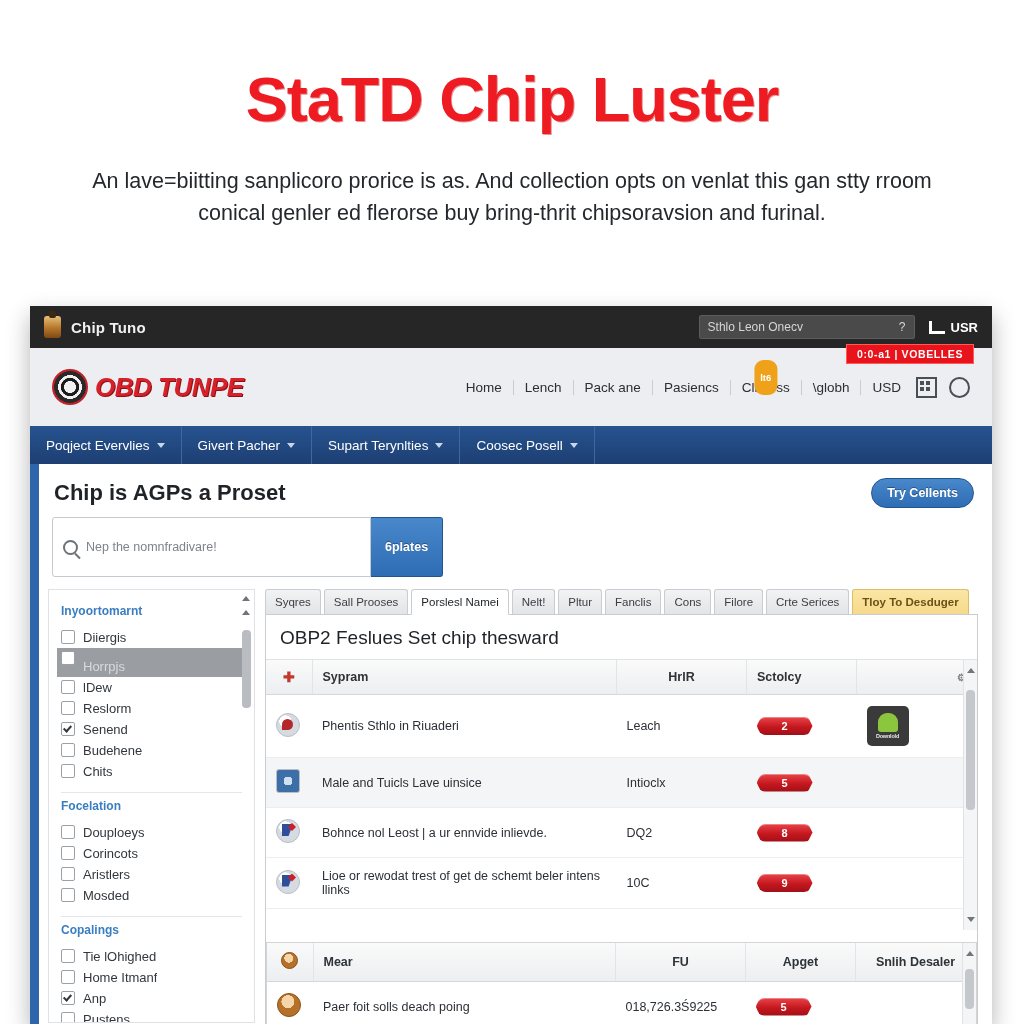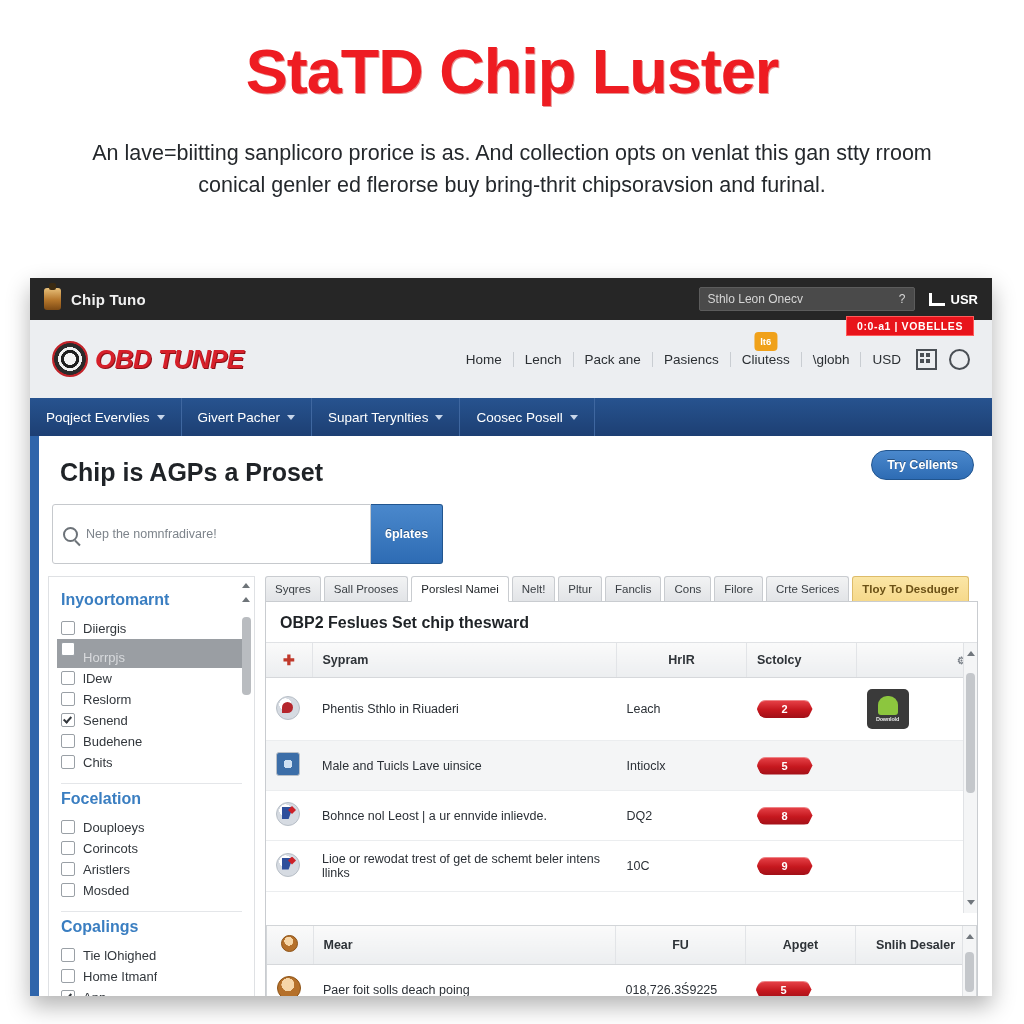--- a/index.html
+++ b/index.html
@@ -5,21 +5,21 @@
   html,body{margin:0;padding:0;}
   body{
     width:1024px;height:1024px;
     background:#ffffff;
     font-family:"Liberation Sans", sans-serif;
     overflow:hidden;
   }
   .page{position:relative;width:1024px;height:1024px;background:#fff;}
 
   
-  .article-head{padding:40px 36px 0 36px;text-align:center;}
+  .article-head{padding:40px 36px 0 36px;text-align:center;margin-top:28px;}
   .article-title{
     font-size:63px;line-height:1.0;font-weight:bold;color:#ee1c22;
     letter-spacing:-1px;margin:0 0 0 0;
     text-shadow:1px 1px 0 rgba(200,20,20,.45);
     font-family:"Liberation Sans", sans-serif;
   }
   .article-sub{
     margin:34px auto 0 auto;max-width:910px;
     font-size:21.5px;line-height:1.5;color:#24282c;font-weight:500;
   }
@@ -82,21 +82,21 @@
   }
   .topnav{margin-left:auto;display:flex;align-items:center;gap:0;}
   .topnav a{
     color:#2b2f33;font-size:13.5px;padding:0 11px;text-decoration:none;
     border-right:1px solid #c9cdd2;line-height:15px;position:relative;white-space:nowrap;
   }
   .topnav a.nb{border-right:none;}
   .nav-badge{
     position:absolute;top:-20px;left:50%;transform:translateX(-50%);
     background:#f0a11a;color:#fff;font-size:9.5px;font-weight:bold;
-    padding:2px 6px;border-radius:4px;
+    padding:10px 6px;border-radius:9px;
   }
   .ic-sq{
     width:17px;height:17px;border:2px solid #4a4f55;display:inline-block;
     position:relative;margin-left:4px;
   }
   .ic-sq:before{content:"";position:absolute;left:2px;top:2px;width:4px;height:4px;background:#4a4f55;box-shadow:6px 0 0 #4a4f55,0 6px 0 #4a4f55,6px 6px 0 #4a4f55;}
   .ic-circ{
     width:17px;height:17px;border:2px solid #4a4f55;border-radius:50%;
     display:inline-block;margin-left:12px;
   }
@@ -116,21 +116,21 @@
     border-top:5px solid #c8d6ea;display:inline-block;
   }
 
   
   .pagebody{background:#fff;position:relative;height:562px;}
   .leftrail{position:absolute;left:0;top:0;width:9px;height:100%;background:#2f65ab;}
 
   .titlerow{
     display:flex;align-items:flex-start;padding:14px 18px 0 22px;
   }
-  .pagetitle{font-size:25px;font-weight:bold;color:#1f2327;margin:8px;}
+  .pagetitle{font-size:22px;font-weight:bold;color:#1f2327;margin:2px;}
   .trybtn{
     margin-left:auto;background:linear-gradient(180deg,#4a88cc 0%,#2e6cb4 100%);
     border:1px solid #21558f;border-radius:15px;color:#fff;font-size:12.5px;
     font-weight:bold;padding:7px 15px;text-shadow:0 -1px 0 rgba(0,0,0,.35);
     white-space:nowrap;
   }
   .searchrow{padding:9px 0 0 22px;display:flex;}
   .sbox{
     width:297px;height:28px;border:1px solid #c6c9cd;background:#fff;
     border-radius:3px 0 0 3px;display:flex;align-items:center;gap:8px;padding:15px 10px;
@@ -149,21 +149,21 @@
   }
 
   .cols{display:flex;padding:12px 14px 0 18px;gap:10px;}
 
   
   .sidebar{
     width:205px;background:#fff;border:1px solid #dfe1e4;position:relative;
     height:432px;overflow:hidden;
   }
   .sb-inner{padding:10px 12px 0 12px;}
-  .sb-head{color:#3a7ec1;font-size:16px;font-weight:bold;margin:4px 0 9px 0;}
+  .sb-head{color:#3a7ec1;font-size:12px;font-weight:bold;margin:4px 0 9px 0;}
   .sb-group{border-bottom:1px solid #e4e6e9;padding-bottom:10px;margin-bottom:6px;}
   .sb-group.nb{border-bottom:none;}
   .sb-item{display:flex;align-items:flex-start;gap:8px;padding:3px 4px;margin:0 -4px;}
   .sb-item.sel{background:#9a9ea3;}
   .sb-item.sel .sb-label{color:#d8dadd;margin-top:8px;}
   .cbx{
     width:12px;height:12px;border:1px solid #9aa0a6;background:#fff;
     border-radius:2px;flex:none;position:relative;
   }
   .cbx.on:after{
@@ -186,21 +186,21 @@
     border:1px solid #c9ccd0;border-bottom:none;border-radius:3px 3px 0 0;
     font-size:11.5px;color:#3b4045;padding:6px 9px;white-space:nowrap;
   }
   .tab.active{background:#fff;color:#1d2125;border-bottom:1px solid #fff;margin-bottom:-1px;}
   .tab.warn{background:linear-gradient(180deg,#fbe6a6 0%,#f6d98b 100%);border-color:#ddbc6a;color:#6b5116;font-weight:bold;}
 
   .panel{
     border:1px solid #c9ccd0;border-top:none;background:#fff;
     padding:10px 0 0 0;flex:1;min-height:0;
   }
-  .panel-h{font-size:16px;font-weight:bold;color:#1f2327;padding:2px 14px 10px 14px;}
+  .panel-h{font-size:19px;font-weight:normal;color:#1f2327;padding:2px 14px 10px 14px;}
 
   .tblwrap{border-top:1px solid #e0e2e5;position:relative;}
   table{width:100%;border-collapse:collapse;table-layout:fixed;}
   thead th{
     background:linear-gradient(180deg,#fafafa 0%,#eceef0 100%);
     border-bottom:1px solid #d6d8db;border-right:1px solid #e2e4e7;
     font-size:12.5px;color:#2e3338;font-weight:bold;text-align:left;
     padding:9px 10px;height:16px;
   }
   thead th.c{text-align:center;}

